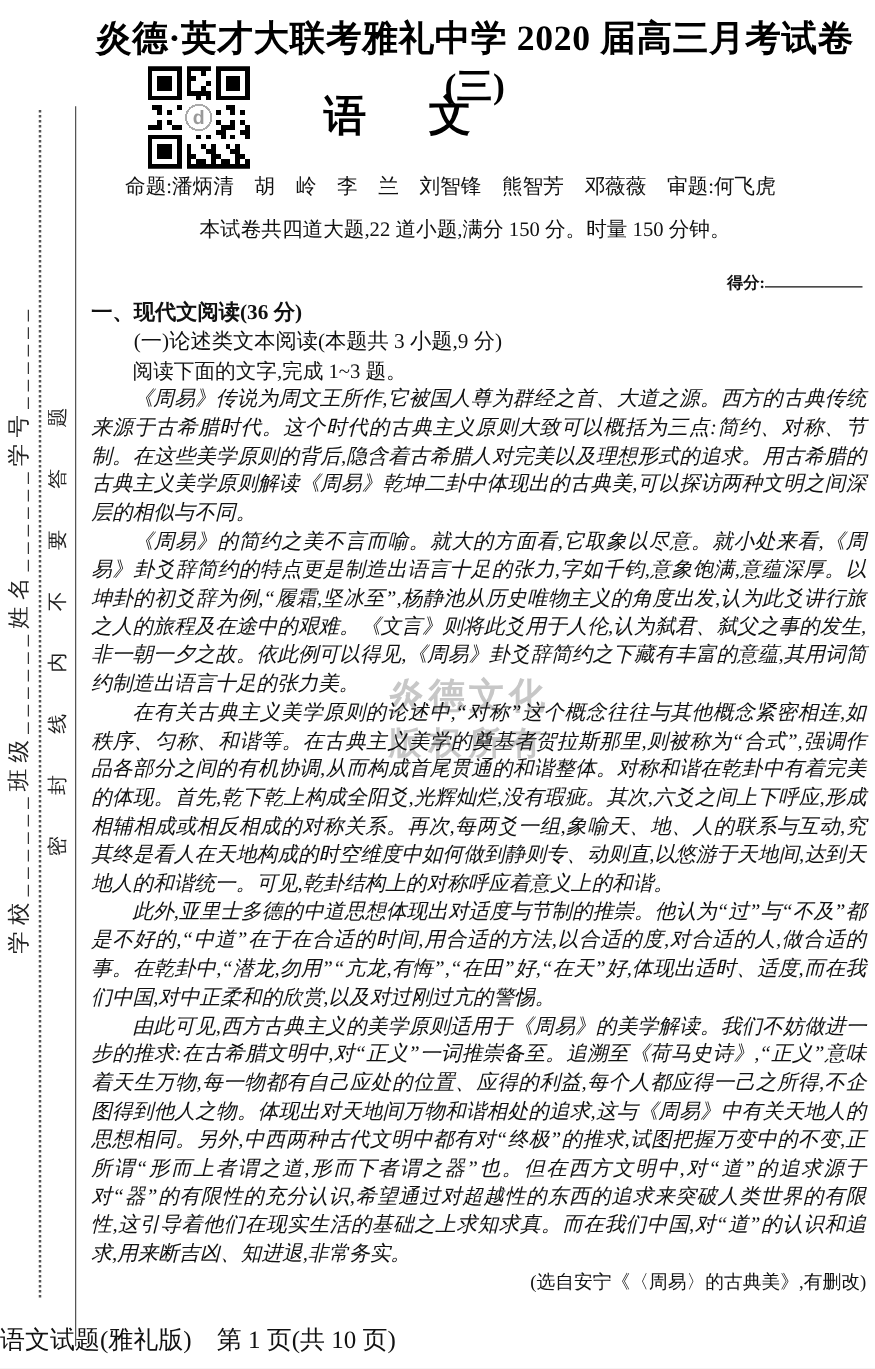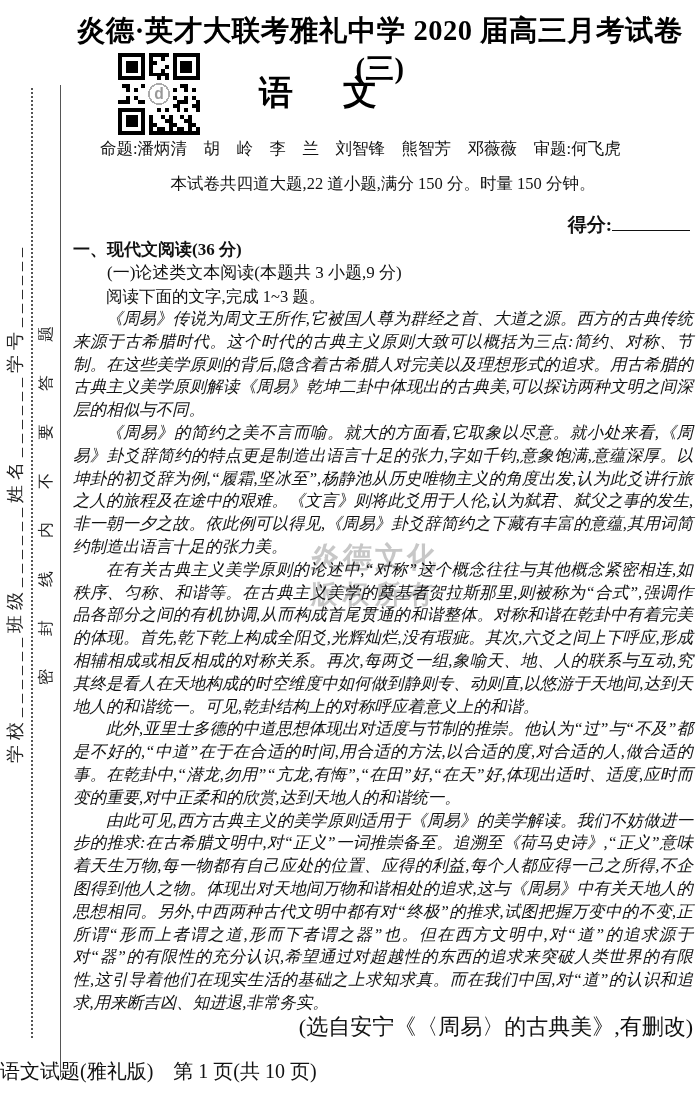--- a/index.html
+++ b/index.html
@@ -15,36 +15,36 @@
   .seal-dotted{position:absolute;left:31px;top:88px;height:950px;width:0;border-left:2px dotted #555;}
   .seal-solid{position:absolute;left:60px;top:85px;height:992px;width:0;border-left:1.5px solid #555;}
   
   .exam-title{position:absolute;left:58px;top:12px;width:644px;text-align:center;
     font-size:28.5px;font-weight:bold;letter-spacing:.5px;color:#000;}
   .qr{position:absolute;left:118px;top:53px;width:82px;height:82px;}
   .subject{position:absolute;left:0;top:70px;width:700px;text-align:center;
     font-size:34px;font-weight:bold;letter-spacing:8px;transform:translateX(-28px);color:#000;}
   .authors{position:absolute;left:100px;top:138px;width:572px;font-size:16.5px;}
   .authors b{font-weight:normal;}
-  .intro{position:absolute;left:73px;top:173px;width:620px;text-align:center;font-size:16.5px;}
-  .score{position:absolute;right:10px;top:212px;font-size:19px;font-weight:bold;}
+  .intro{position:absolute;left:62px;top:173px;width:620px;text-align:center;font-size:16.5px;}
+  .score{position:absolute;right:10px;top:212px;font-size:13px;font-weight:bold;}
   .score .blank{display:inline-block;width:78px;border-bottom:1.5px solid #111;height:17px;}
   
   .watermark{position:absolute;left:295px;top:538px;width:160px;text-align:center;
     color:#c7c7c7;z-index:0;line-height:38px;font-weight:bold;}
   .watermark .w1{font-size:29px;letter-spacing:3px;}
   .watermark .w2{font-size:26px;letter-spacing:6px;}
   
   .content{position:absolute;left:73px;top:238px;width:620px;z-index:1;}
   .sec-title{font-size:17px;font-weight:bold;line-height:23px;margin:0;}
   .sub-title{font-size:17px;line-height:23.5px;margin:0;text-indent:2em;}
   .sub-title .h{font-weight:normal;}
   .instruction{font-size:16.5px;line-height:23.5px;margin:0;text-indent:2em;}
   .para{font-size:16.5px;line-height:22.8px;margin:0;text-indent:2em;text-align:justify;font-style:italic;}
-  .source-line{font-size:22px;line-height:23px;margin:0;text-align:right;}
+  .source-line{font-size:15px;line-height:23px;margin:0;text-align:right;}
   .footer{position:absolute;left:0;top:1058px;width:700px;text-align:left;font-size:20px;z-index:1;}
 </style>
 </head>
 <body>
 
 <div class="page">
 
   <div class="seal-dotted"></div>
   <div class="seal-solid"></div>
   <div class="rot fields-rot">学校______班级______姓名______学号______</div>
@@ -178,21 +178,21 @@
   </div>
 
   <div class="content">
     <p class="sec-title">一、现代文阅读(36 分)</p>
     <p class="sub-title"><span class="h">(一)论述类文本阅读</span><span>(本题共 3 小题,9 分)</span></p>
     <p class="instruction">阅读下面的文字,完成 1~3 题。</p>
 
     <p class="para">《周易》传说为周文王所作,它被国人尊为群经之首、大道之源。西方的古典传统来源于古希腊时代。这个时代的古典主义原则大致可以概括为三点:简约、对称、节制。在这些美学原则的背后,隐含着古希腊人对完美以及理想形式的追求。用古希腊的古典主义美学原则解读《周易》乾坤二卦中体现出的古典美,可以探访两种文明之间深层的相似与不同。</p>
     <p class="para">《周易》的简约之美不言而喻。就大的方面看,它取象以尽意。就小处来看,《周易》卦爻辞简约的特点更是制造出语言十足的张力,字如千钧,意象饱满,意蕴深厚。以坤卦的初爻辞为例,“履霜,坚冰至”,杨静池从历史唯物主义的角度出发,认为此爻讲行旅之人的旅程及在途中的艰难。《文言》则将此爻用于人伦,认为弑君、弑父之事的发生,非一朝一夕之故。依此例可以得见,《周易》卦爻辞简约之下藏有丰富的意蕴,其用词简约制造出语言十足的张力美。</p>
     <p class="para">在有关古典主义美学原则的论述中,“对称”这个概念往往与其他概念紧密相连,如秩序、匀称、和谐等。在古典主义美学的奠基者贺拉斯那里,则被称为“合式”,强调作品各部分之间的有机协调,从而构成首尾贯通的和谐整体。对称和谐在乾卦中有着完美的体现。首先,乾下乾上构成全阳爻,光辉灿烂,没有瑕疵。其次,六爻之间上下呼应,形成相辅相成或相反相成的对称关系。再次,每两爻一组,象喻天、地、人的联系与互动,究其终是看人在天地构成的时空维度中如何做到静则专、动则直,以悠游于天地间,达到天地人的和谐统一。可见,乾卦结构上的对称呼应着意义上的和谐。</p>
-    <p class="para">此外,亚里士多德的中道思想体现出对适度与节制的推崇。他认为“过”与“不及”都是不好的,“中道”在于在合适的时间,用合适的方法,以合适的度,对合适的人,做合适的事。在乾卦中,“潜龙,勿用”“亢龙,有悔”,“在田”好,“在天”好,体现出适时、适度,应时而变的重要,对中正柔和的欣赏,达到天地人的和谐统一。</p>
+    <p class="para">此外,亚里士多德的中道思想体现出对适度与节制的推崇。他认为“过”与“不及”都是不好的,“中道”在于在合适的时间,用合适的方法,以合适的度,对合适的人,做合适的事。在乾卦中,“潜龙,勿用”“亢龙,有悔”,“在田”好,“在天”好,体现出适时、适度,而在我们中国,对中正柔和的欣赏,以及对过刚过亢的警惕。</p>
     <p class="para">由此可见,西方古典主义的美学原则适用于《周易》的美学解读。我们不妨做进一步的推求:在古希腊文明中,对“正义”一词推崇备至。追溯至《荷马史诗》,“正义”意味着天生万物,每一物都有自己应处的位置、应得的利益,每个人都应得一己之所得,不企图得到他人之物。体现出对天地间万物和谐相处的追求,这与《周易》中有关天地人的思想相同。另外,中西两种古代文明中都有对“终极”的推求,试图把握万变中的不变,正所谓“形而上者谓之道,形而下者谓之器”也。但在西方文明中,对“道”的追求源于对“器”的有限性的充分认识,希望通过对超越性的东西的追求来突破人类世界的有限性,这引导着他们在现实生活的基础之上求知求真。而在我们中国,对“道”的认识和追求,用来断吉凶、知进退,非常务实。</p>
 
     <p class="source-line">(选自安宁《〈周易〉的古典美》,有删改)</p>
   </div>
 
   <div class="footer">语文试题(雅礼版)　第 1 页(共 10 页)</div>
 
 </div>
 
 </body></html>

